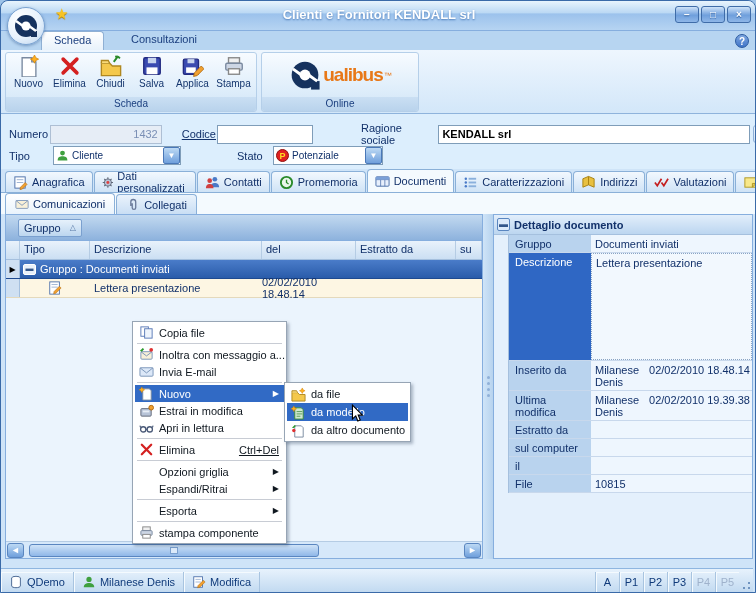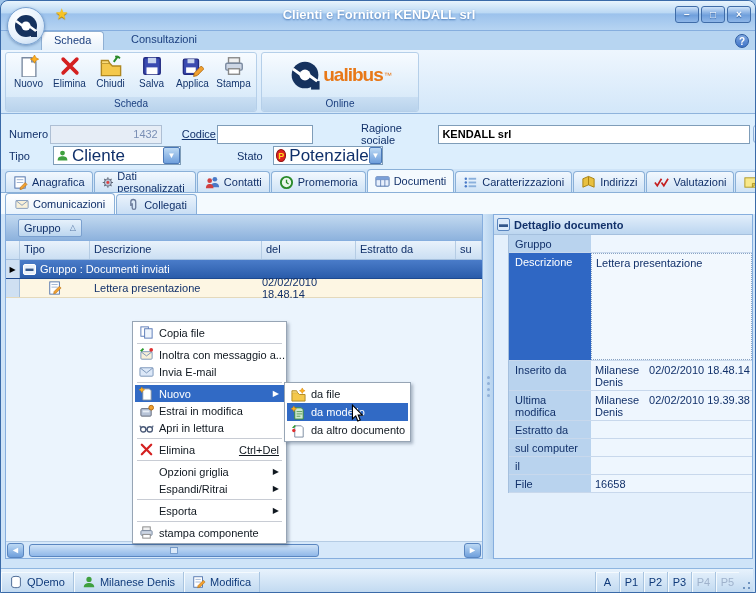--- a/index.html
+++ b/index.html
@@ -51,21 +51,21 @@
   .frow1,.frow2{position:absolute;left:8px;display:flex;align-items:center;}
   .frow1{top:8px;}
   .frow2{top:32px;}
   .tinput{height:19px;border:1px solid #7f9db9;background:#fff;font-size:11px;color:#10306a;padding:0 3px;}
   .numero{width:112px;background:#e6edf6;border:1px solid #aebfd4;color:#7a8fb5;text-align:right;}
   .codice{width:96px;}
   .ragione{width:336px;font-weight:bold;color:#000;}
   .lockbtn{width:18px;height:18px;margin-left:3px;border:1px solid #8fb0d8;border-radius:3px;
     background:linear-gradient(180deg,#eef6ff,#cfe2f6);display:flex;align-items:center;justify-content:center;}
   .combo{height:19px;border:1px solid #7f9db9;background:#fff;display:flex;align-items:center;padding-left:2px;}
-  .combo .ctext{font-size:17px;color:#10306a;flex:1;padding-left:3px;}
+  .combo .ctext{font-size:10px;color:#10306a;flex:1;padding-left:3px;}
   .cbtn{width:17px;height:17px;margin:0;border-radius:2px;border:1px solid #4a78b8;
     background:linear-gradient(180deg,#bcd9f4,#6f9fdc);color:#fff;font-size:8px;display:flex;align-items:center;justify-content:center;}
   .pbadge{width:13px;height:13px;border-radius:50%;background:#e02020;border:1px solid #901010;color:#ffd820;
     font-size:9px;font-weight:bold;display:flex;align-items:center;justify-content:center;}
   
   .tabstrip{position:absolute;left:0;top:168px;width:756px;height:23px;background:#cfe4f8;display:flex;align-items:flex-end;padding-left:4px;}
   .mtab{display:flex;align-items:center;gap:4px;height:21px;padding:0 7px;margin-right:1px;font-size:11px;color:#12316a;
     border:1px solid #8ab0d8;border-bottom:none;border-radius:4px 4px 0 0;
     background:linear-gradient(180deg,#f2f8fe,#cfe3f6);}
   .mtab.active{background:#f4fafe;height:23px;position:relative;z-index:2;font-weight:normal;}
@@ -428,20 +428,21 @@
       </div>
 
     <div class="detailpane">
       <div class="dheader">
         <span class="dcollapse">▬</span>
         <span class="dtitle">Dettaglio documento</span>
       </div>
       <div class="dtable">
         <div class="drow">
           <div class="dlabel">Gruppo</div>
+          <div class="dvalue">Documenti inviati</div>
         </div>
         <div class="drow desc">
           <div class="dlabel">Descrizione</div>
           <div class="dvalue">Lettera presentazione</div>
         </div>
         <div class="drow">
           <div class="dlabel">Inserito da</div>
           <div class="dvalue">
             <span>Milanese Denis</span>
             <span class="dt">02/02/2010 18.48.14</span>
@@ -461,21 +462,21 @@
         <div class="drow">
           <div class="dlabel">sul computer</div>
           <div class="dvalue"></div>
         </div>
         <div class="drow">
           <div class="dlabel">il</div>
           <div class="dvalue"></div>
         </div>
         <div class="drow">
           <div class="dlabel">File</div>
-          <div class="dvalue">16658</div>
+          <div class="dvalue">10815</div>
         </div>
       </div>
       <div class="dempty"></div>
     </div>
   </div>
 
   <div class="menu">
     <div class="mi">
       <span class="mic">
         <svg viewBox="0 0 16 16">

